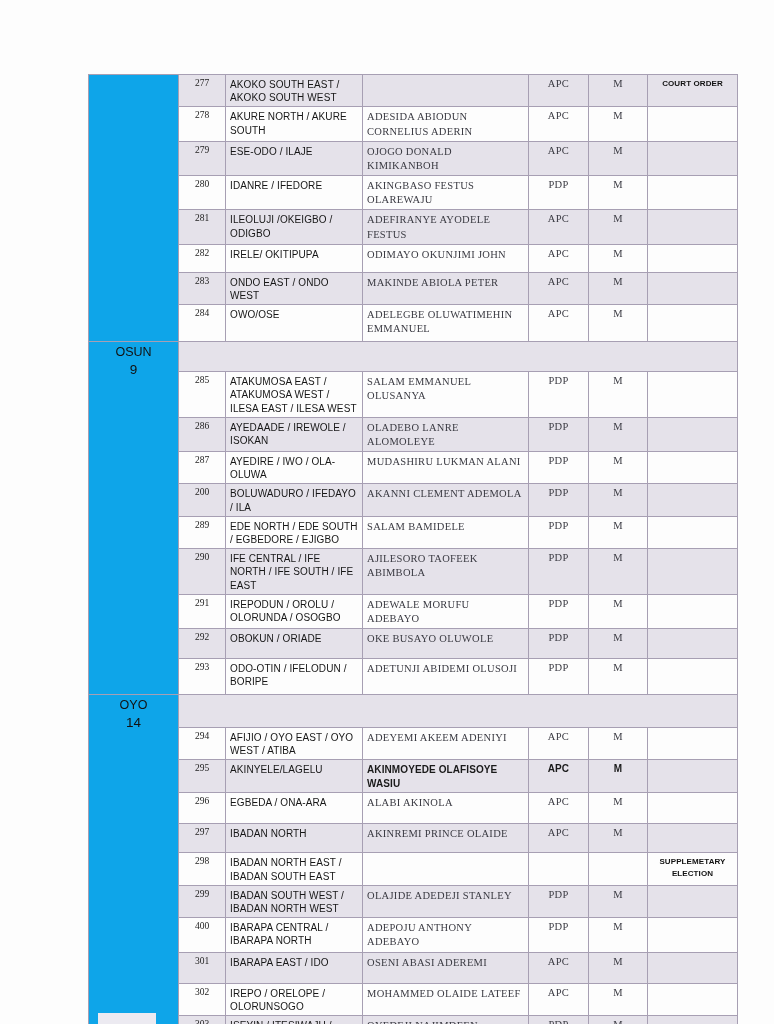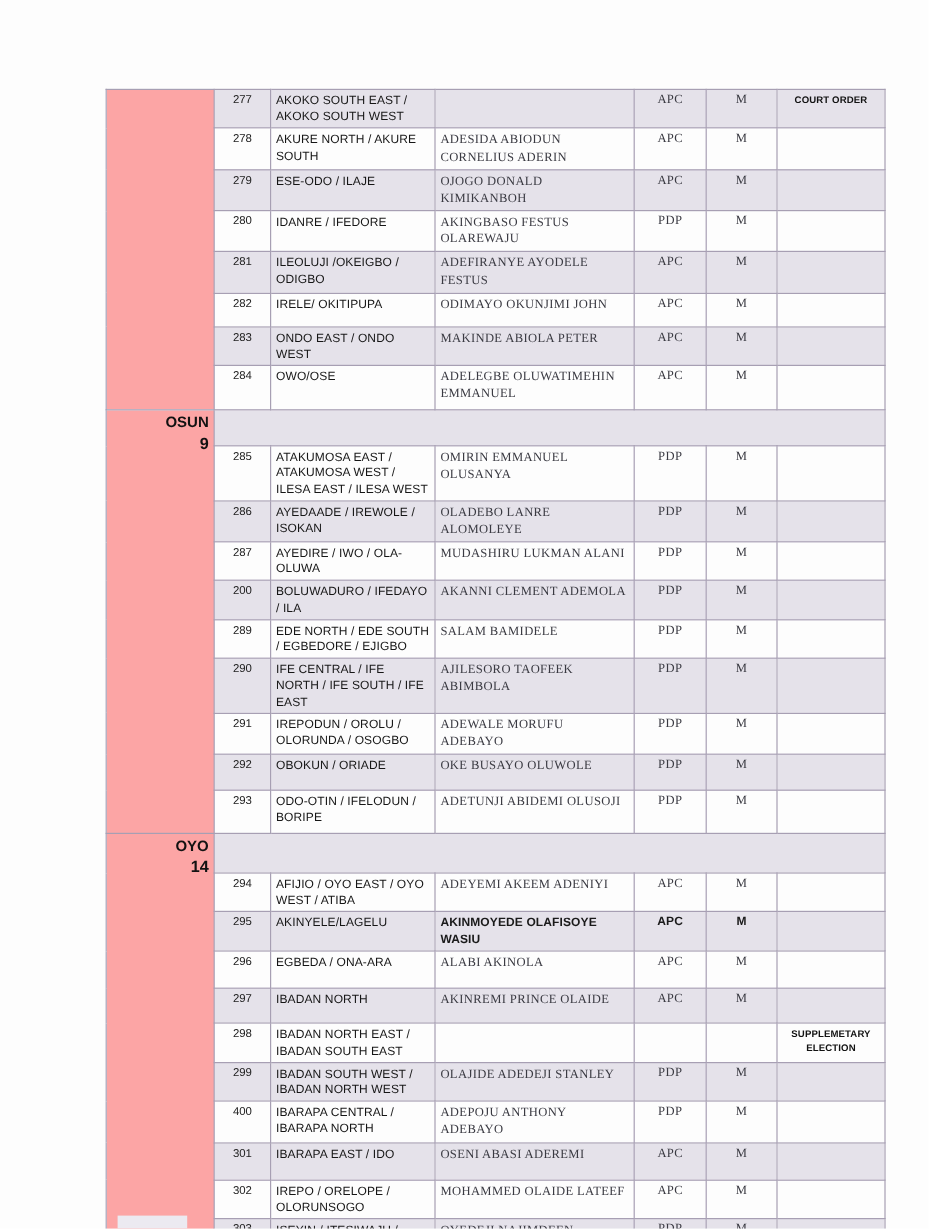--- a/index.html
+++ b/index.html
@@ -12,25 +12,25 @@
     border-collapse:collapse;table-layout:fixed;
   }
   .doc-table td{
     border:1px solid #a79fb3;
     vertical-align:top;
     padding:3px 4px 2px 4px;
     overflow:hidden;
   }
   .shade{background:#e5e2ea;}
   .state-cell{
-    background:#fca5a5;text-align:right;font-weight:bold;
+    background:#0ea5e9;text-align:center;font-weight:normal;
     font-size:12.5px;color:#121212;padding-top:3px;line-height:1.25;
   }
   .state-count{font-size:13.5px;margin-top:1px;}
-  .no-cell{text-align:center;font-size:9.5px;color:#222;padding-top:4px;}
+  .no-cell{text-align:center;font-size:9.5px;color:#222;padding-top:4px;font-family:Liberation Serif, serif;}
   .const-cell{font-size:10px;line-height:1.32;color:#161616;letter-spacing:0.1px;}
   .cand-cell{
     font-family:"Liberation Serif",serif;font-size:10.5px;line-height:1.35;
     color:#3a3a42;letter-spacing:0.3px;
   }
   .party-cell,.gender-cell{
     text-align:center;font-family:"Liberation Serif",serif;
     font-size:10.5px;color:#3a3a42;padding-top:4px;letter-spacing:0.3px;
   }
   .remark-cell{
@@ -135,21 +135,21 @@
         <tr style="height: 30px;">
           <td class="state-cell" rowspan="10">
             <div>OSUN</div>
             <div class="state-count">9</div>
           </td>
           <td colspan="6" class="band"></td>
         </tr>
         <tr style="height: 38px;">
           <td class="no-cell">285</td>
           <td class="const-cell">ATAKUMOSA EAST / ATAKUMOSA WEST / ILESA EAST / ILESA WEST</td>
-          <td class="cand-cell">OMIRIN EMMANUEL OLUSANYA</td>
+          <td class="cand-cell">SALAM EMMANUEL OLUSANYA</td>
           <td class="party-cell">PDP</td>
           <td class="gender-cell">M</td>
           <td class="remark-cell"></td>
         </tr>
         <tr style="height: 28px;">
           <td class="no-cell shade">286</td>
           <td class="const-cell shade">AYEDAADE / IREWOLE / ISOKAN</td>
           <td class="cand-cell shade">OLADEBO LANRE ALOMOLEYE</td>
           <td class="party-cell shade">PDP</td>
           <td class="gender-cell shade">M</td>

